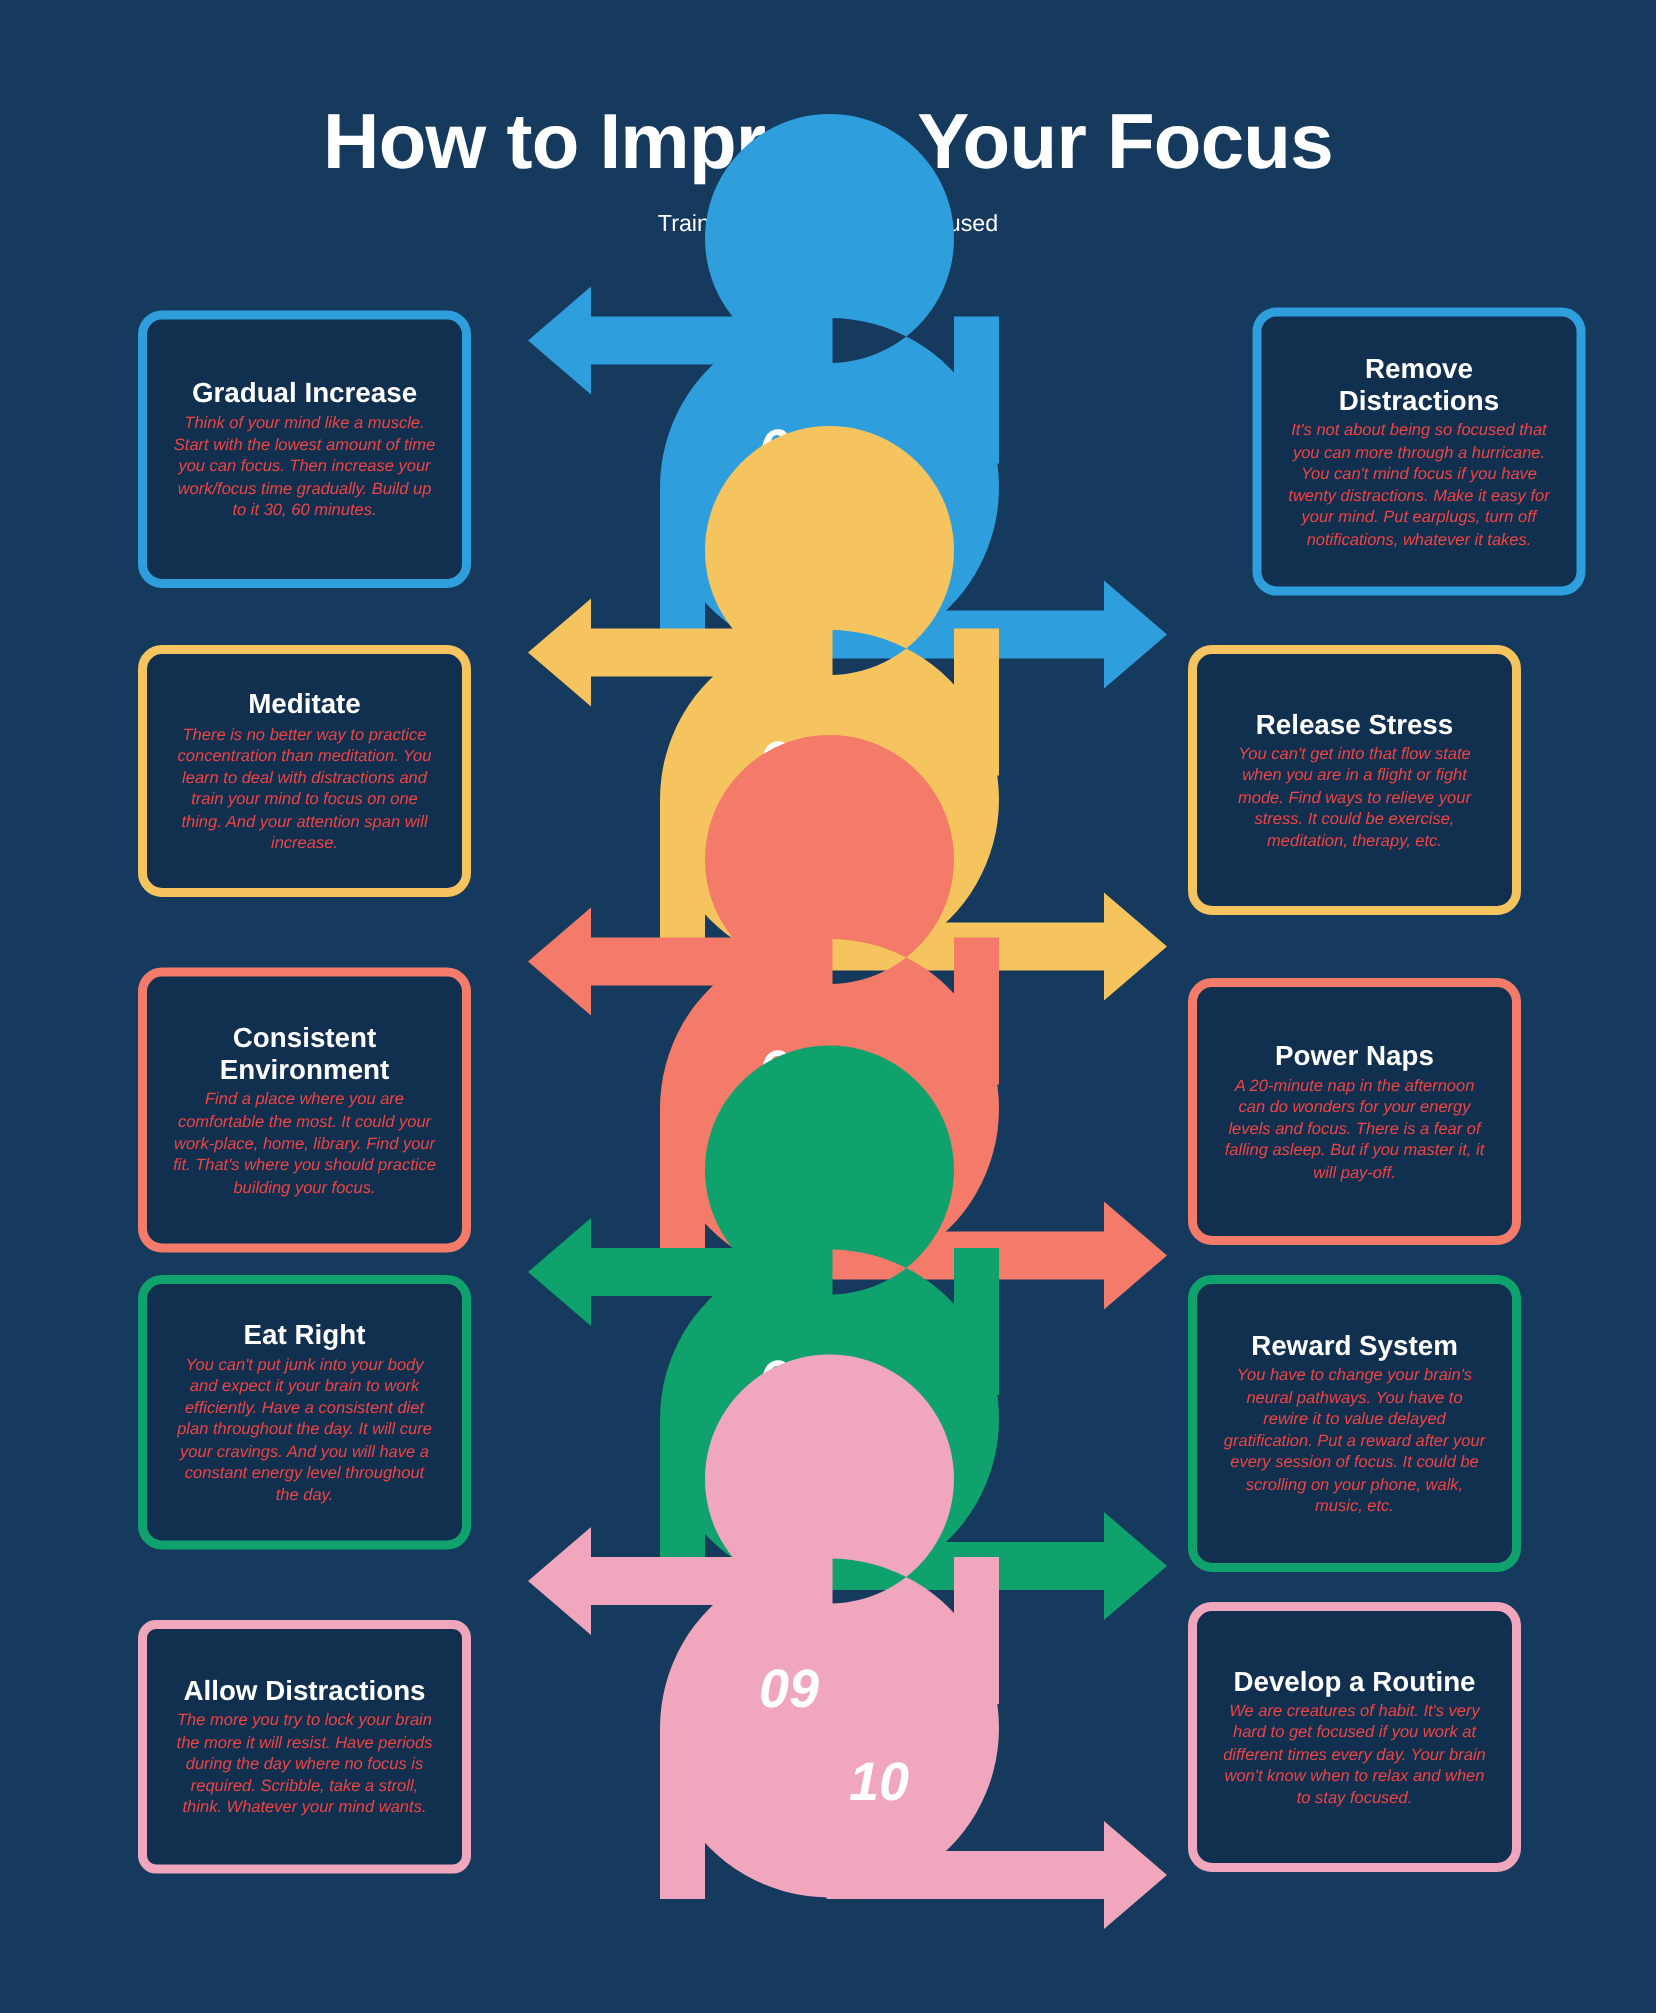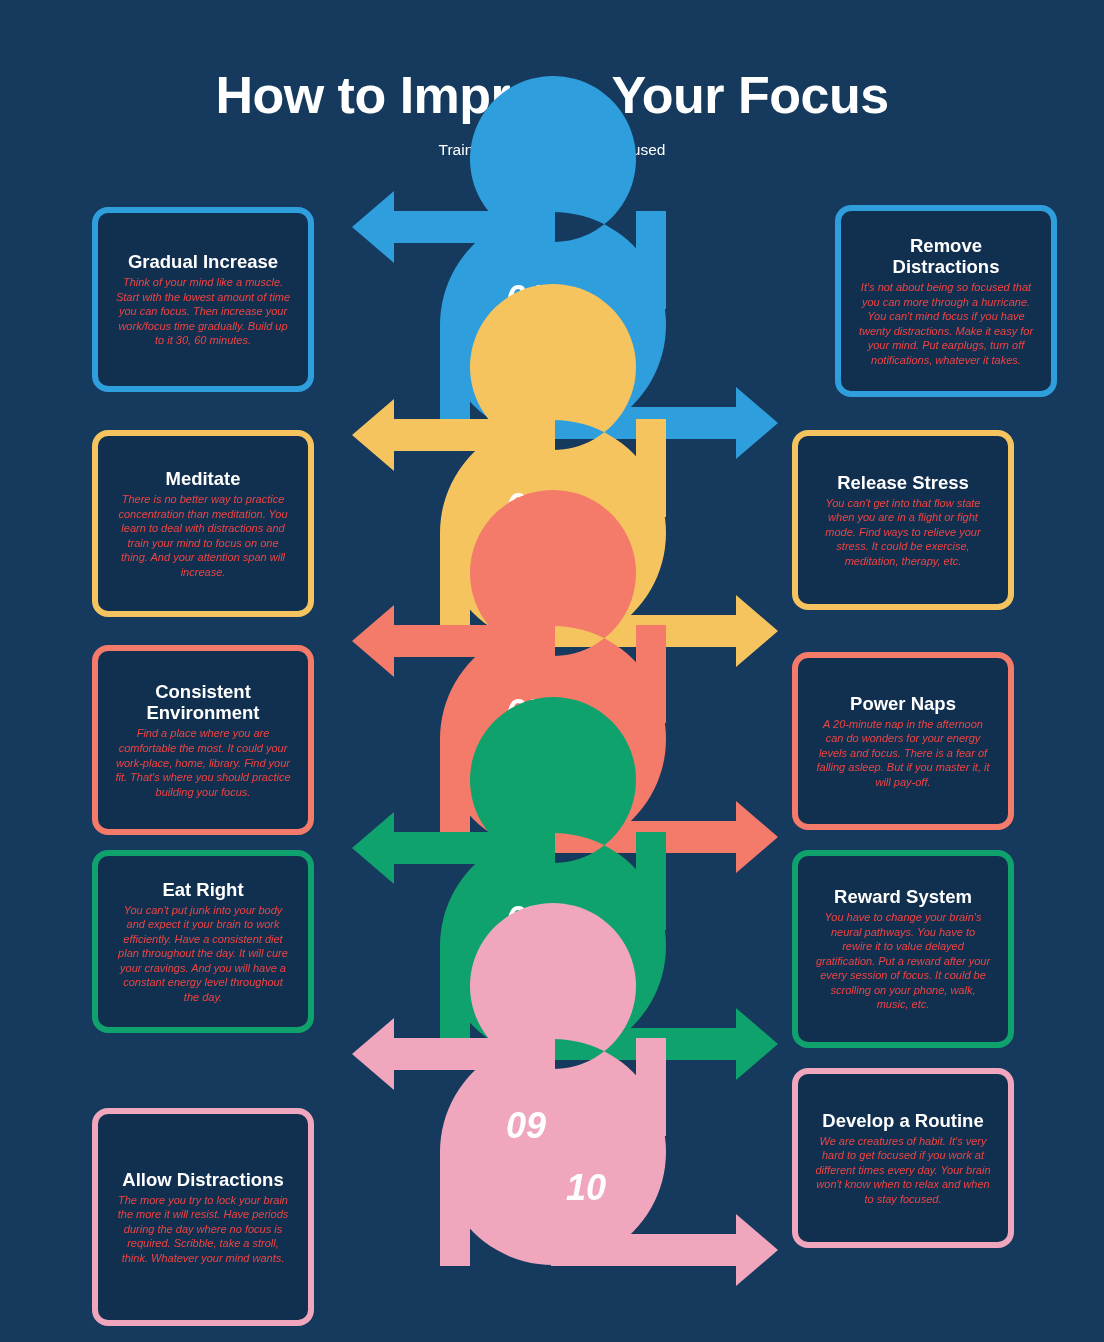--- a/index.html
+++ b/index.html
@@ -246,21 +246,21 @@
 
   <div id="cards-layer">
       <div class="card" style="left: 92px; top: 207px; width: 222px; height: 185px; border-color: rgb(47, 158, 221);">
         <div class="card-title">Gradual Increase</div>
         <div class="card-body">Think of your mind like a muscle. Start with the lowest amount of time you can focus. Then increase your work/focus time gradually. Build up to it 30, 60 minutes.</div>
       </div>
       <div class="card" style="left: 792px; top: 205px; width: 222px; height: 192px; border-color: rgb(47, 158, 221); margin-left: 43px;">
         <div class="card-title">Remove Distractions</div>
         <div class="card-body">It's not about being so focused that you can more through a hurricane. You can't mind focus if you have twenty distractions. Make it easy for your mind. Put earplugs, turn off notifications, whatever it takes.</div>
       </div>
-      <div class="card" style="left: 92px; top: 430px; width: 222px; height: 187px; border-color: rgb(245, 196, 94);">
+      <div class="card" style="left: 92px; top: 430px; width: 222px; height: 168px; border-color: rgb(245, 196, 94);">
         <div class="card-title">Meditate</div>
         <div class="card-body">There is no better way to practice concentration than meditation. You learn to deal with distractions and train your mind to focus on one thing. And your attention span will increase.</div>
       </div>
       <div class="card" style="left: 792px; top: 430px; width: 222px; height: 180px; border-color: rgb(245, 196, 94);">
         <div class="card-title">Release Stress</div>
         <div class="card-body">You can't get into that flow state when you are in a flight or fight mode. Find ways to relieve your stress. It could be exercise, meditation, therapy, etc.</div>
       </div>
       <div class="card" style="left: 92px; top: 645px; width: 222px; height: 190px; border-color: rgb(244, 122, 106);">
         <div class="card-title">Consistent Environment</div>
         <div class="card-body">Find a place where you are comfortable the most. It could your work-place, home, library. Find your fit. That's where you should practice building your focus.</div>
@@ -270,21 +270,21 @@
         <div class="card-body">A 20-minute nap in the afternoon can do wonders for your energy levels and focus. There is a fear of falling asleep. But if you master it, it will pay-off.</div>
       </div>
       <div class="card" style="left: 92px; top: 850px; width: 222px; height: 183px; border-color: rgb(16, 162, 109); align-items: center;">
         <div class="card-title">Eat Right</div>
         <div class="card-body">You can't put junk into your body and expect it your brain to work efficiently. Have a consistent diet plan throughout the day. It will cure your cravings. And you will have a constant energy level throughout the day.</div>
       </div>
       <div class="card" style="left: 792px; top: 850px; width: 222px; height: 198px; border-color: rgb(16, 162, 109);">
         <div class="card-title">Reward System</div>
         <div class="card-body">You have to change your brain's neural pathways. You have to rewire it to value delayed gratification. Put a reward after your every session of focus. It could be scrolling on your phone, walk, music, etc.</div>
       </div>
-      <div class="card" style="left: 92px; top: 1108px; width: 222px; height: 218px; border-color: rgb(240, 167, 189);">
+      <div class="card" style="left: 92px; top: 1080px; width: 222px; height: 169px; border-color: rgb(240, 167, 189); border-radius: 12px;">
         <div class="card-title">Allow Distractions</div>
         <div class="card-body">The more you try to lock your brain the more it will resist. Have periods during the day where no focus is required. Scribble, take a stroll, think. Whatever your mind wants.</div>
       </div>
       <div class="card" style="left: 792px; top: 1068px; width: 222px; height: 180px; border-color: rgb(240, 167, 189);">
         <div class="card-title">Develop a Routine</div>
         <div class="card-body">We are creatures of habit. It's very hard to get focused if you work at different times every day. Your brain won't know when to relax and when to stay focused.</div>
       </div>
     </div>
 
 </div>

